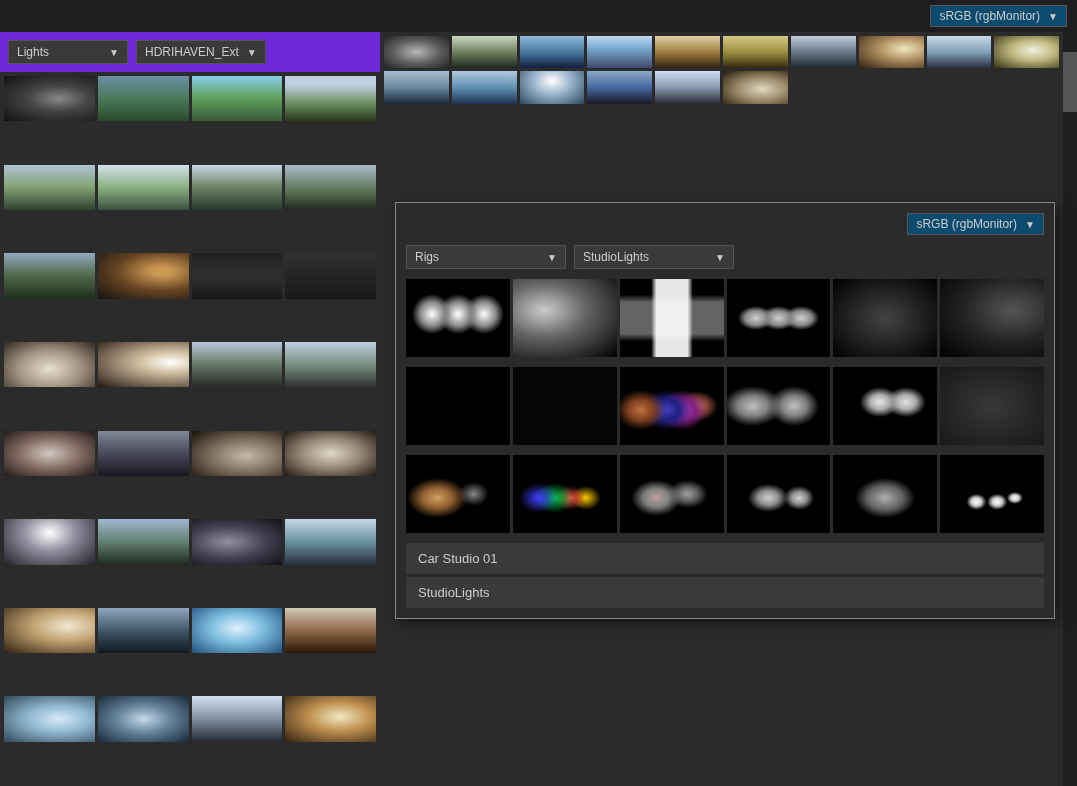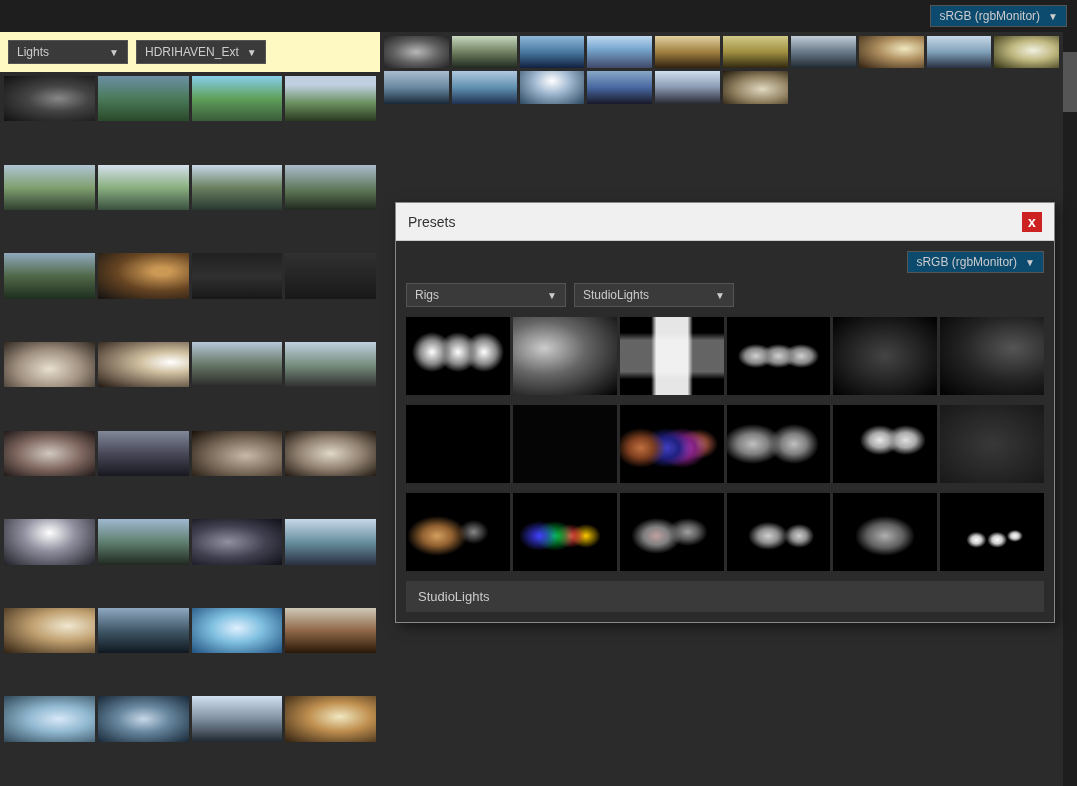--- a/index.html
+++ b/index.html
@@ -49,21 +49,21 @@
     .lights-panel {
       width: 380px;
       background: #2b2b2b;
       display: flex;
       flex-direction: column;
       flex-shrink: 0;
     }
 
     .lights-toolbar {
       height: 40px;
-      background: #fef9c3;
+      background: #6d28d9;
       display: flex;
       align-items: center;
       padding: 0 8px;
       gap: 8px;
     }
 
     .dropdown-select {
       background: #3a3a3a;
       border: 1px solid #555;
       color: #ccc;
@@ -502,24 +502,20 @@
         <div class="bg-thumb" style="background: linear-gradient(180deg, #aabcd0 0%, #6888a0 50%, #182838 100%);"></div>
         <div class="bg-thumb" style="background: linear-gradient(180deg, #b0c8e0 0%, #6090b0 50%, #203050 100%);"></div>
         <div class="bg-thumb" style="background: radial-gradient(ellipse at 50% 30%, #ffffff 0%, #a0b8d0 40%, #2a4860 100%);"></div>
         <div class="bg-thumb" style="background: linear-gradient(180deg, #88a8c8 0%, #4868a0 50%, #181828 100%);"></div>
         <div class="bg-thumb" style="background: linear-gradient(180deg, #d0e0f0 0%, #8898b0 50%, #282830 100%);"></div>
         <div class="bg-thumb" style="background: radial-gradient(ellipse at 60% 55%, #e0d8c0 0%, #908060 50%, #201808 100%);"></div>
       </div>
     </div>
 
     <div class="presets-dialog">
-      <div class="presets-title-bar">
-        <span class="presets-title">Presets</span>
-        <button class="close-btn">x</button>
-      </div>
       <div class="presets-body">
 
         <div class="presets-top-row">
           <div class="color-profile-dropdown">
             <span>sRGB (rgbMonitor)</span>
             <span class="arrow">▼</span>
           </div>
         </div>
 
         <div class="presets-filter-row">
@@ -555,20 +551,23 @@
           <div class="preset-thumb pt-row3-0"></div>
           <div class="preset-thumb pt-row3-1"></div>
           <div class="preset-thumb pt-row3-2"></div>
           <div class="preset-thumb pt-row3-3"></div>
           <div class="preset-thumb pt-row3-4"></div>
           <div class="preset-thumb pt-row3-5"></div>
         </div>
 
         <div class="presets-list">
           <div class="preset-list-item">
+            <span>Car Studio 01</span>
+          </div>
+          <div class="preset-list-item">
             <span>StudioLights</span>
           </div>
         </div>
       </div>
     </div>
   </div>
 
   <div class="scrollbar-area">
     <div class="scrollbar-thumb"></div>
   </div>

